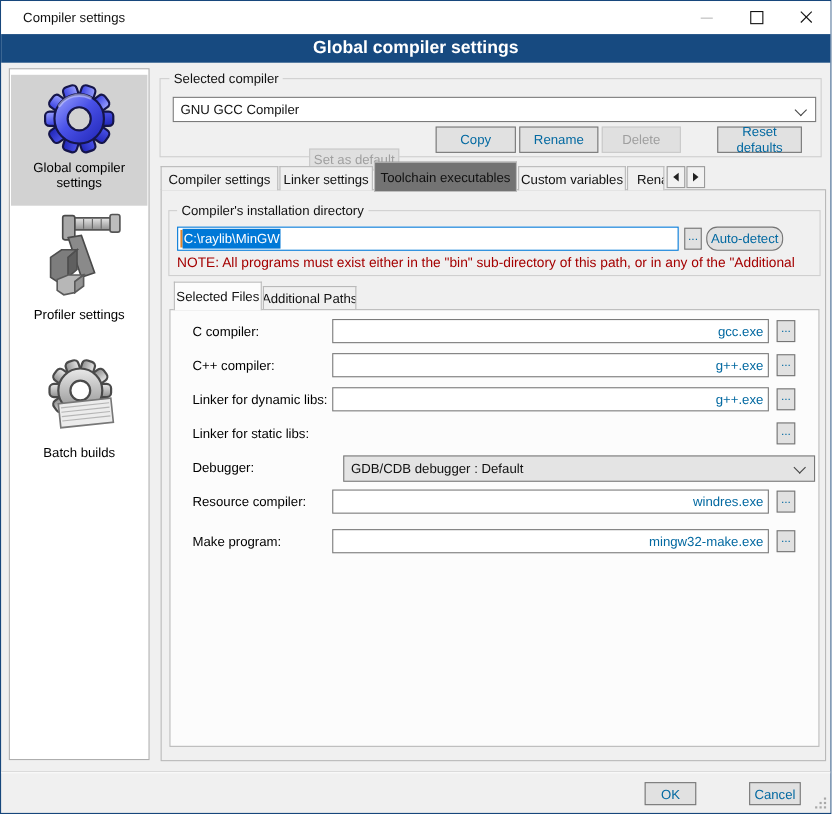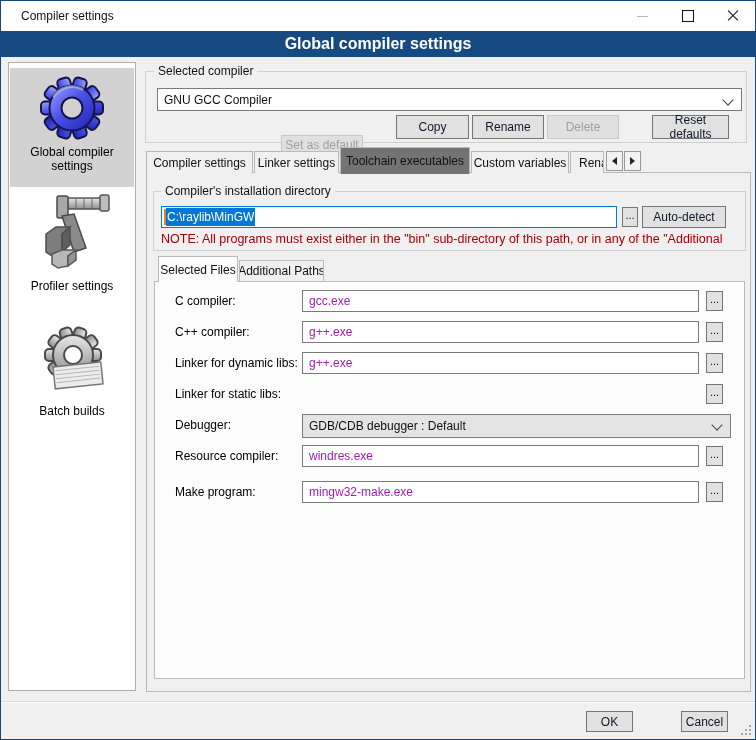--- a/index.html
+++ b/index.html
@@ -24,21 +24,21 @@
   .side-item{position:absolute;left:1px;width:124px;text-align:center;cursor:default;}
   .side-item.selected{background:#d2d2d2;}
   .side-label{font-size:12px;line-height:14px;color:#000;}
   
   .groupbox{border:1px solid #cfcfcf;}
   .grouplabel{font-size:12px;background:#f0f0f0;padding:0 4px;height:14px;line-height:14px;z-index:3;}
   
   .combo{background:#fff;border:1px solid #7a7a7a;display:flex;align-items:center;padding-left:6px;position:relative;}
   .combo.gray{background:#e4e4e4;}
   .chev{position:absolute;right:9px;top:6px;width:7px;height:7px;border-right:1.5px solid #444;border-bottom:1.5px solid #444;transform:rotate(45deg);}
-  .btn{background:#e1e1e1;border:1px solid #757575;display:flex;align-items:center;justify-content:center;font-family:"Liberation Sans",sans-serif;font-size:12px;color:#0f172a;padding:0;}
+  .btn{background:#e1e1e1;border:1px solid #757575;display:flex;align-items:center;justify-content:center;font-family:"Liberation Sans",sans-serif;font-size:12px;color:#0369a1;padding:0;}
   .btn.disabled{border-color:#c9c9c9;color:#9f9f9f;background:#e0e0e0;}
   .browse-btn{font-size:11px;line-height:8px;padding-bottom:5px;}
   
   .tabstrip{left:145px;top:146px;height:26px;display:flex;align-items:flex-end;z-index:2;}
   .tab{box-sizing:border-box;height:22px;background:#f0f0f0;border:1px solid #b9b9b9;border-bottom:none;display:flex;align-items:center;justify-content:center;white-space:nowrap;overflow:hidden;margin-right:1px;padding:0 2px;}
   .tab.active{height:27px;margin-bottom:-1px;background:#737373;z-index:3;position:relative;}
   .tab-arrow-btn{width:17px;height:20px;background:#f2f2f2;border:1px solid #9a9a9a;display:flex;align-items:center;justify-content:center;margin-left:1px;margin-bottom:2px;box-sizing:border-box;}
   .tri-l{width:0;height:0;border:4px solid transparent;border-right:5px solid #222;margin-left:-4px;}
   .tri-r{width:0;height:0;border:4px solid transparent;border-left:5px solid #222;margin-right:-4px;}
   
@@ -47,22 +47,22 @@
   .dir-input{left:160px;top:205px;width:456px;height:22px;background:#fff;border:1px solid #0078d7;display:flex;align-items:center;padding-left:2px;overflow:hidden;}
   .caret{width:2px;height:16px;background:#e0852e;flex:none;}
   .seltext{background:#0078d7;color:#fff;font-size:12px;padding:2px 1px;white-space:nowrap;}
   .note{left:160px;top:231px;width:584px;height:15px;color:#a40000;font-size:12.5px;white-space:nowrap;overflow:hidden;}
   
   .subtab{box-sizing:border-box;background:#f0f0f0;border:1px solid #b9b9b9;border-bottom:none;display:flex;align-items:center;justify-content:center;white-space:nowrap;overflow:hidden;}
   .subtab.active{background:#fcfcfc;z-index:3;}
   .subpage{left:153px;top:280px;width:591px;height:398px;background:#fcfcfc;border:1px solid #b9b9b9;}
   .trow{position:absolute;left:0;width:100%;height:22px;text-decoration:underline;}
   .tlabel{position:absolute;left:20px;top:4px;color:#000;}
-  .tinput{position:absolute;left:147px;top:0;width:397px;height:22px;box-sizing:border-box;border:1px solid #7a7a7a;background:#fff;font-family:"Liberation Sans",sans-serif;font-size:12px;padding:0 4px 0 6px;color:#a21caf;}
-  .tselect{position:absolute;left:147px;top:0;width:421px;height:22px;}
+  .tinput{position:absolute;left:147px;top:0;width:397px;height:22px;box-sizing:border-box;border:1px solid #7a7a7a;background:#fff;font-family:"Liberation Sans",sans-serif;font-size:12px;padding:0 4px 0 6px;color:#0369a1;text-align:right;}
+  .tselect{position:absolute;left:157px;top:0;width:421px;height:22px;}
   .trow .browse{position:absolute;left:551px;top:1px;width:17px;height:20px;}
   
   .footer-line{left:0;top:700px;width:754px;height:1px;background:#d9d9d9;}
   .footer-line2{left:0;top:701px;width:754px;height:1px;background:#fbfbfb;}
   .grip{right:3px;bottom:3px;width:12px;height:12px;}
   .grip i{position:absolute;left:0;top:0;width:2px;height:2px;background:#9d9d9d;box-shadow:8px 0 0 #9d9d9d,8px 4px 0 #9d9d9d,8px 8px 0 #9d9d9d,4px 4px 0 #9d9d9d,4px 8px 0 #9d9d9d,0 8px 0 #9d9d9d;}
   .grip i{left:1px;top:1px;background:transparent;box-shadow:8px 0 0 #a8a8a8,8px 4px 0 #a8a8a8,8px 8px 0 #a8a8a8,4px 4px 0 #a8a8a8,4px 8px 0 #a8a8a8,0 8px 0 #a8a8a8;}
 </style>
 </head>
 <body>
@@ -190,21 +190,21 @@
   <div class="abs page"></div>
 
   <div class="abs groupbox" style="left:152px;top:190px;width:593px;height:60px;"></div>
   <div class="abs dir-input">
     <span class="caret"></span>
     <span class="seltext">C:\raylib\MinGW</span>
   </div>
 
   <div class="abs grouplabel" style="left:160px;top:183px;">Compiler's installation directory</div>
   <button class="abs btn browse-btn" style="left:621px;top:206px;width:16px;height:20px;">...</button>
-  <button class="abs btn" style="left:641px;top:205px;width:84px;height:22px;">Auto-detect</button>
+  <button class="abs btn" style="left:641px;top:205px;width:70px;height:22px;border-radius:10px;">Auto-detect</button>
   <div class="abs note">NOTE: All programs must exist either in the "bin" sub-directory of this path, or in any of the "Additional</div>
 
   <div class="abs subtab active" style="left:157px;top:255px;width:80px;height:26px;">Selected Files</div>
   <div class="abs subtab" style="left:238px;top:259px;width:85px;height:21px;">Additional Paths</div>
 
   <div class="abs subpage">
     <div class="trow" style="top:8px;">
       <span class="tlabel">C compiler:</span>
       <input class="tinput" value="gcc.exe" style="">
       <button class="btn browse-btn browse">...</button>

